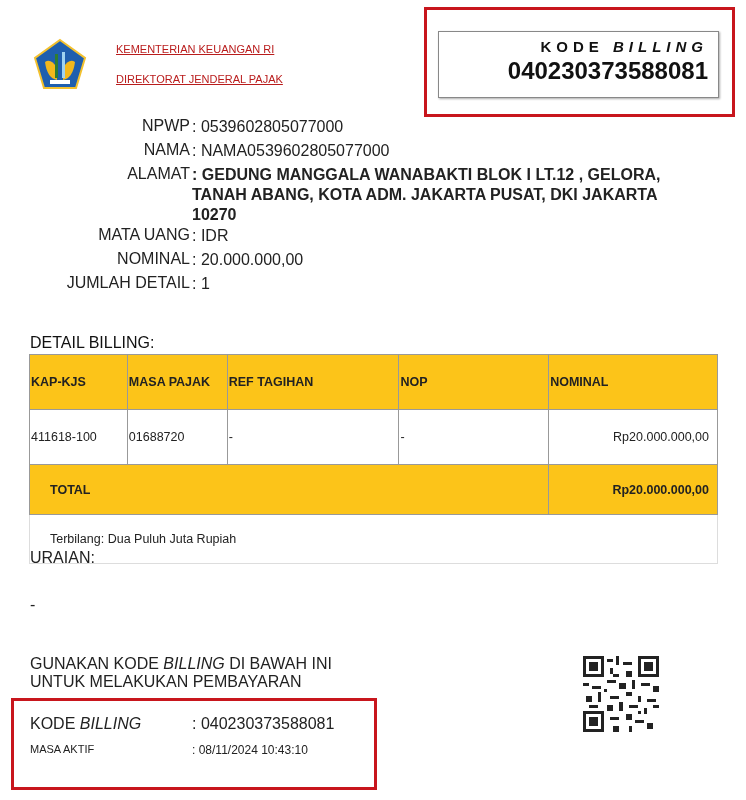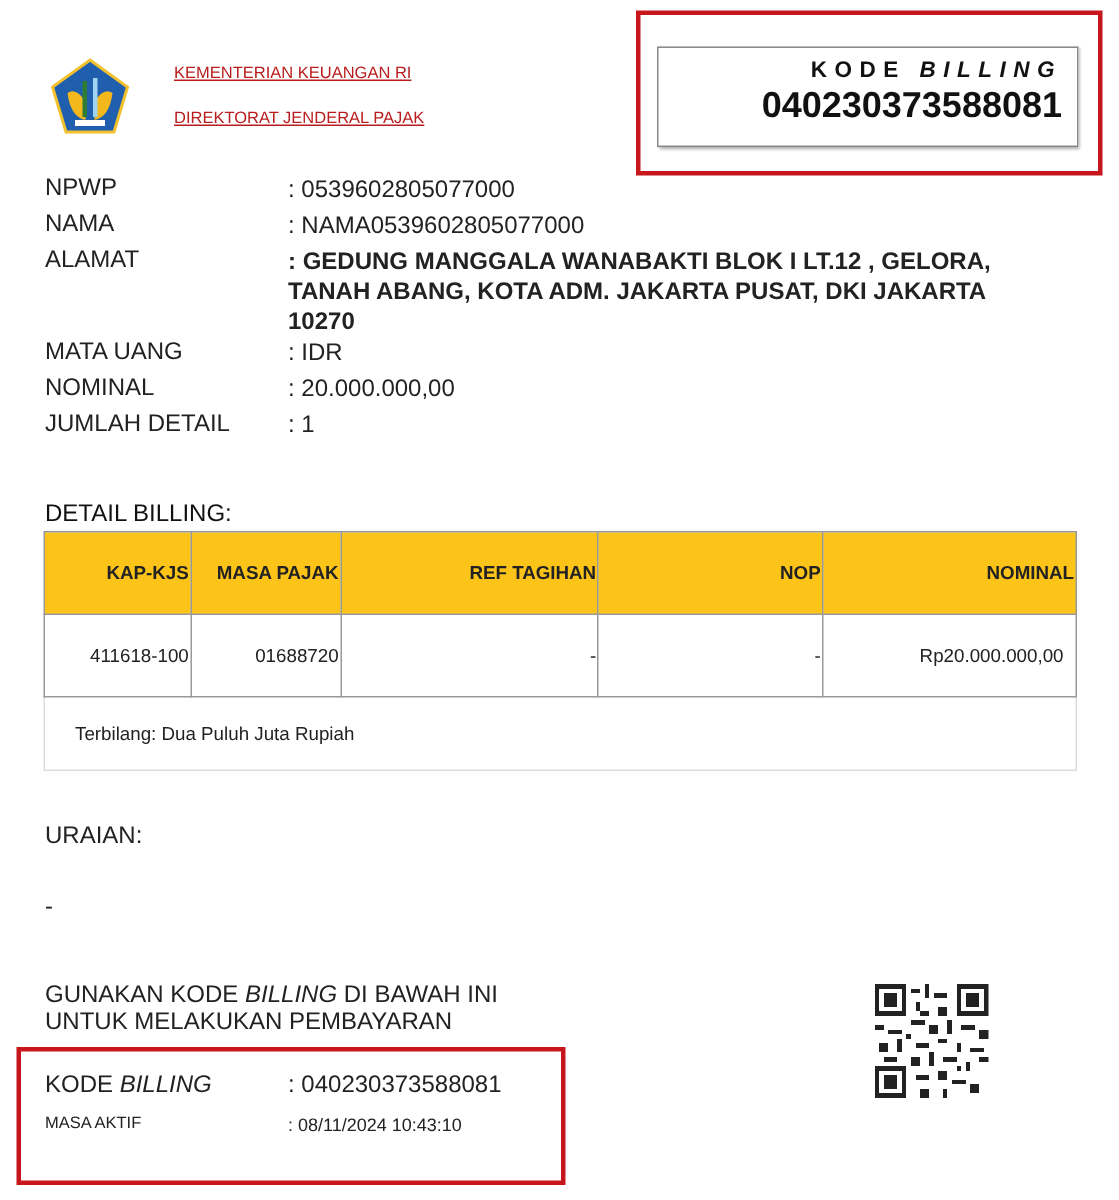--- a/index.html
+++ b/index.html
@@ -7,25 +7,25 @@
          font-family:"Liberation Sans", sans-serif; color:#222; }
   .abs { position:absolute; }
   .hdr-text { font-size:11px; color:#b91c1c;text-decoration:underline; }
   .logo { left:33px; top:38px; width:54px; height:54px; }
   .redbox { border:3px solid #c8161d; box-sizing:border-box; }
   .kb-box { left:438px; top:31px; width:281px; height:67px; border:1px solid #888;
             box-shadow:1px 1px 2px #aaa; box-sizing:border-box; text-align:right; padding-right:10px; }
   .kb-label { font-size:15px; font-weight:bold; letter-spacing:5px; margin-top:6px; color:#111; }
   .kb-value { font-size:24px; font-weight:bold; color:#111; margin-top:2px; }
   .info-row { position:absolute; left:30px; font-size:16px; color:#222; }
-  .info-label { position:absolute; left:0; width:160px; }
+  .info-label { position:absolute; left:0; width:160px;text-align:right; }
   .info-val { position:absolute; left:162px; width:490px; line-height:20px; }
   table.bill { position:absolute; left:29px; top:354px; width:689px; border-collapse:collapse;
                font-size:12.5px; }
-  table.bill td, table.bill th { border:1px solid #999; text-align:right; }
+  table.bill td, table.bill th { border:1px solid #999; text-align:left; }
   table.bill th { background:#fcc419; height:52px; font-weight:bold; color:#222; }
   table.bill td { height:52px; color:#222; }
   .tot td { background:#fcc419; font-weight:bold; height:47px !important; }
   .terb td { height:46px !important; text-align:left !important; padding-left:20px; border-color:#ddd !important;}
 </style>
 </head>
 <body>
 
 <svg class="abs logo" viewBox="0 0 54 54">
   <polygon points="27,2 52,20 43,50 11,50 2,20" fill="#1f5fae" stroke="#f3c12e" stroke-width="2"></polygon>
@@ -86,20 +86,24 @@
     <th>NOP</th>
     <th>NOMINAL</th>
   </tr>
   <tr>
     <td>411618-100</td>
     <td>01688720</td>
     <td>-</td>
     <td>-</td>
     <td style="text-align:right; padding-right:8px;">Rp20.000.000,00</td>
   </tr>
+  <tr class="tot">
+    <td colspan="4" style="text-align:left; padding-left:20px;">TOTAL</td>
+    <td style="text-align:right; padding-right:8px;">Rp20.000.000,00</td>
+  </tr>
   <tr class="terb">
     <td colspan="5">Terbilang: Dua Puluh Juta Rupiah</td>
   </tr>
 </tbody>
   </table>
 
 <div class="abs" style="left:30px; top:549px; font-size:16px;">URAIAN:</div>
 <div class="abs" style="left:30px; top:596px; font-size:16px;">-</div>
 
 <div class="abs" style="left:30px; top:655px; font-size:16px;">

